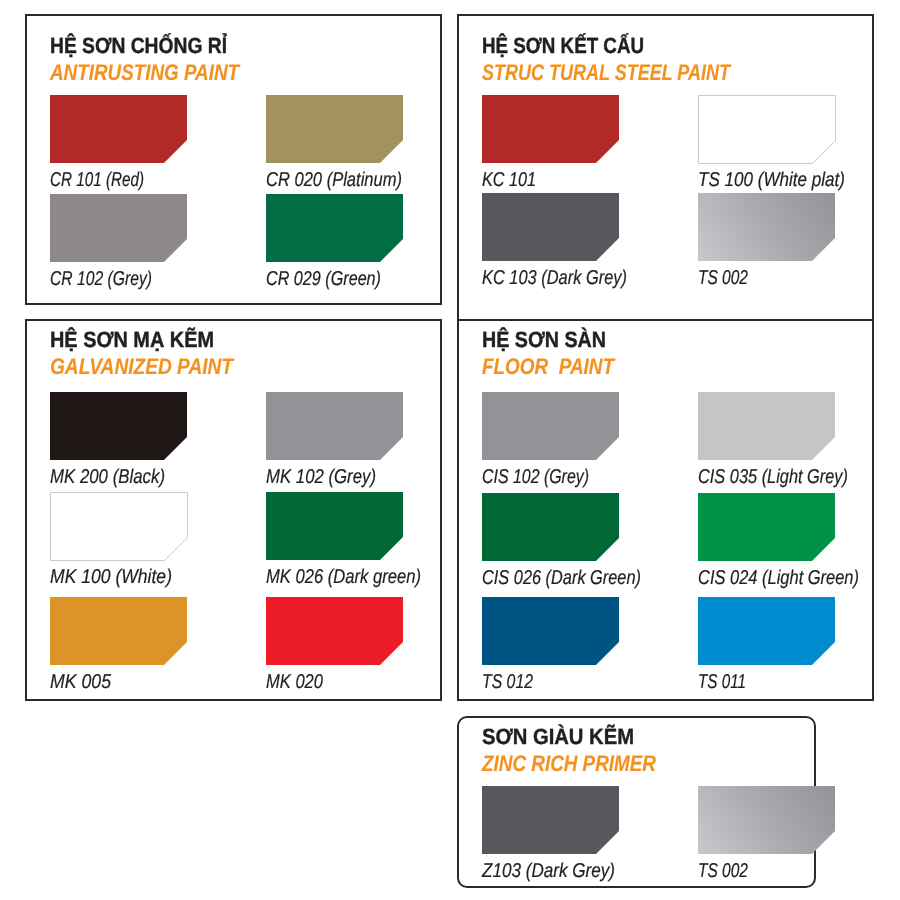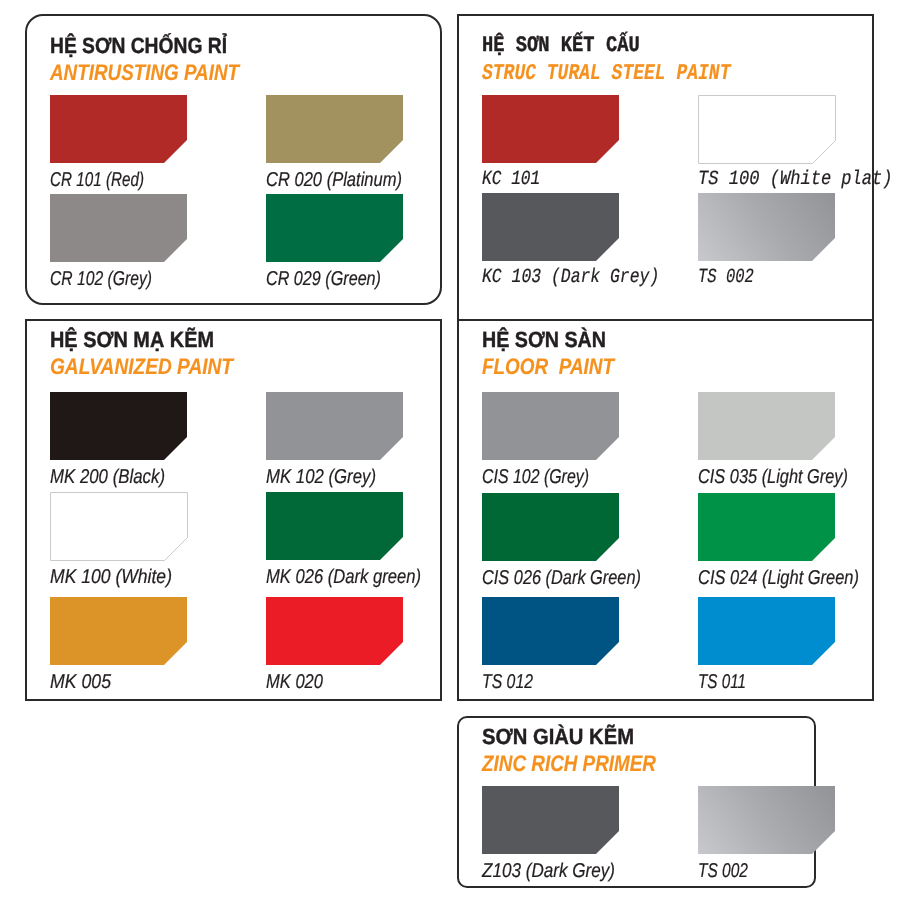--- a/index.html
+++ b/index.html
@@ -17,21 +17,21 @@
         -webkit-text-stroke:0.15px #f5911e;}
   .slabel{font-style:italic;font-size:20px;line-height:20px;color:#231f20;
           -webkit-text-stroke:0.22px #231f20;}
   .chip{position:absolute;}
   .chip svg{display:block;}
 </style>
 </head>
 <body>
 
 <div class="sheet">
-  <section class="panel" style="left:25px;top:14px;width:417px;height:291px;border-radius:18px;">
+  <section class="panel" style="left:25px;top:14px;width:417px;height:291px;">
     <h2 class="txt ptitle" style="left: 23px; top: 19px; transform: scaleX(0.875696);">HỆ SƠN CHỐNG RỈ</h2>
     <h3 class="txt psub" style="left: 23px; top: 46px; transform: scaleX(0.83692);">ANTIRUSTING PAINT</h3>
     <div class="chip" style="left:23px;top:79px;">
         <svg width="137" height="68" viewBox="0 0 137 68">
           <polygon points="0,0 137,0 137,45 114,68 0,68" fill="#b12a27"></polygon>
         </svg>
       </div>
     <div class="txt slabel" style="left: 23px; top: 154px; transform: scaleX(0.761808);">CR 101 (Red)</div>
     <div class="chip" style="left:239px;top:79px;">
         <svg width="137" height="68" viewBox="0 0 137 68">
@@ -45,21 +45,21 @@
         </svg>
       </div>
     <div class="txt slabel" style="left: 23px; top: 253px; transform: scaleX(0.784427);">CR 102 (Grey)</div>
     <div class="chip" style="left:239px;top:178px;">
         <svg width="137" height="68" viewBox="0 0 137 68">
           <polygon points="0,0 137,0 137,45 114,68 0,68" fill="#006e42"></polygon>
         </svg>
       </div>
     <div class="txt slabel" style="left: 239px; top: 253px; transform: scaleX(0.808258);">CR 029 (Green)</div>
   </section>
-  <section class="panel" style="left:457px;top:14px;width:417px;height:377px;font-family:Liberation Mono, monospace;">
+  <section class="panel" style="left:457px;top:14px;width:417px;height:377px;">
     <h2 class="txt ptitle" style="left: 23px; top: 19px; transform: scaleX(0.853123);">HỆ SƠN KẾT CẤU</h2>
     <h3 class="txt psub" style="left: 23px; top: 46px; transform: scaleX(0.79996);">STRUC TURAL STEEL PAINT</h3>
     <div class="chip" style="left:23px;top:79px;">
         <svg width="137" height="68" viewBox="0 0 137 68">
           <polygon points="0,0 137,0 137,45 114,68 0,68" fill="#b12a27"></polygon>
         </svg>
       </div>
     <div class="txt slabel" style="left: 23px; top: 154px; transform: scaleX(0.809368);">KC 101</div>
     <div class="chip" style="left:239px;top:79px;">
         <svg width="138" height="69" viewBox="-0.5 -0.5 138 69" shape-rendering="geometricPrecision">

